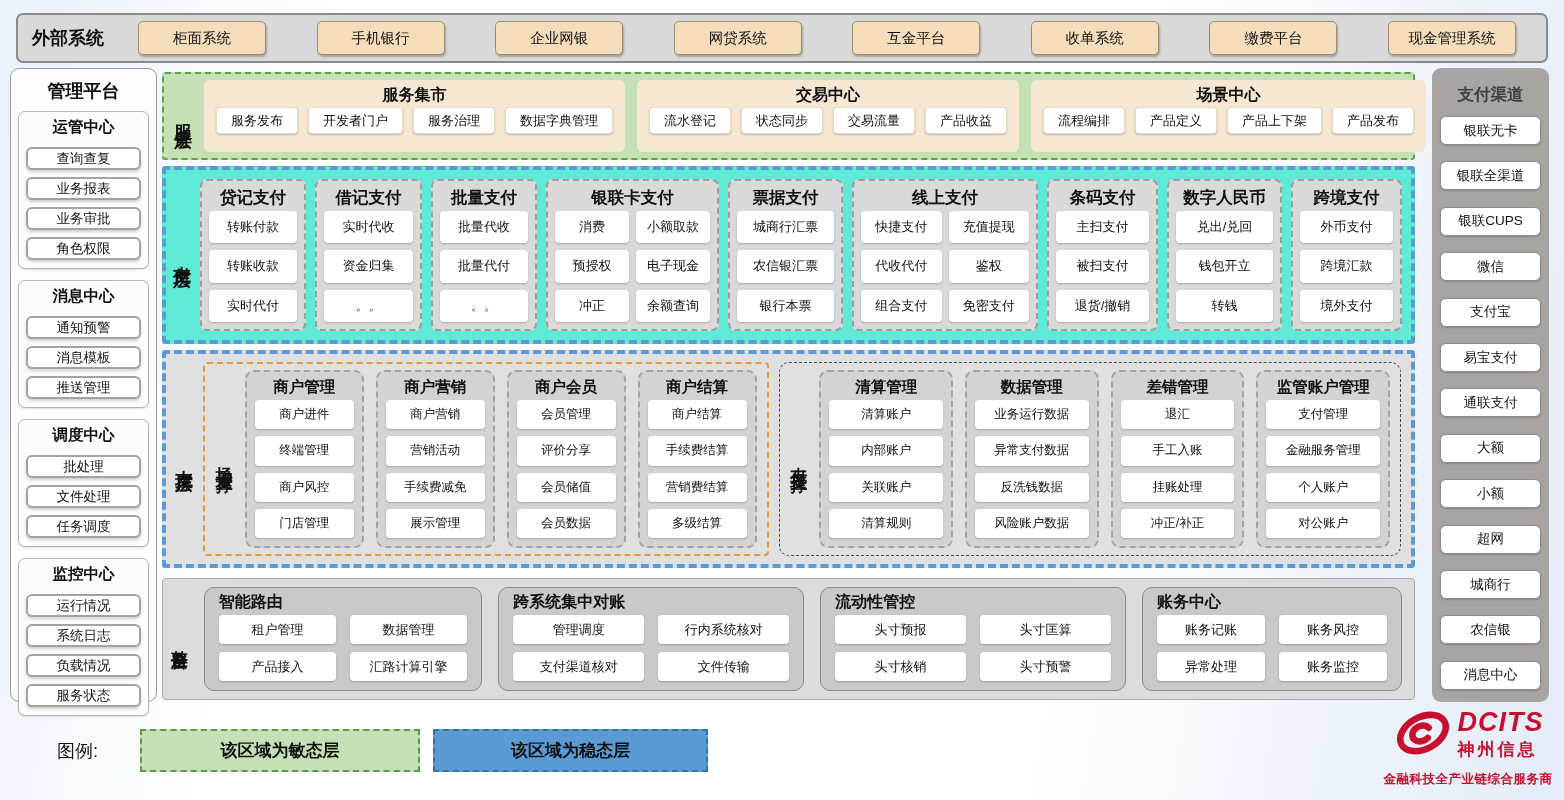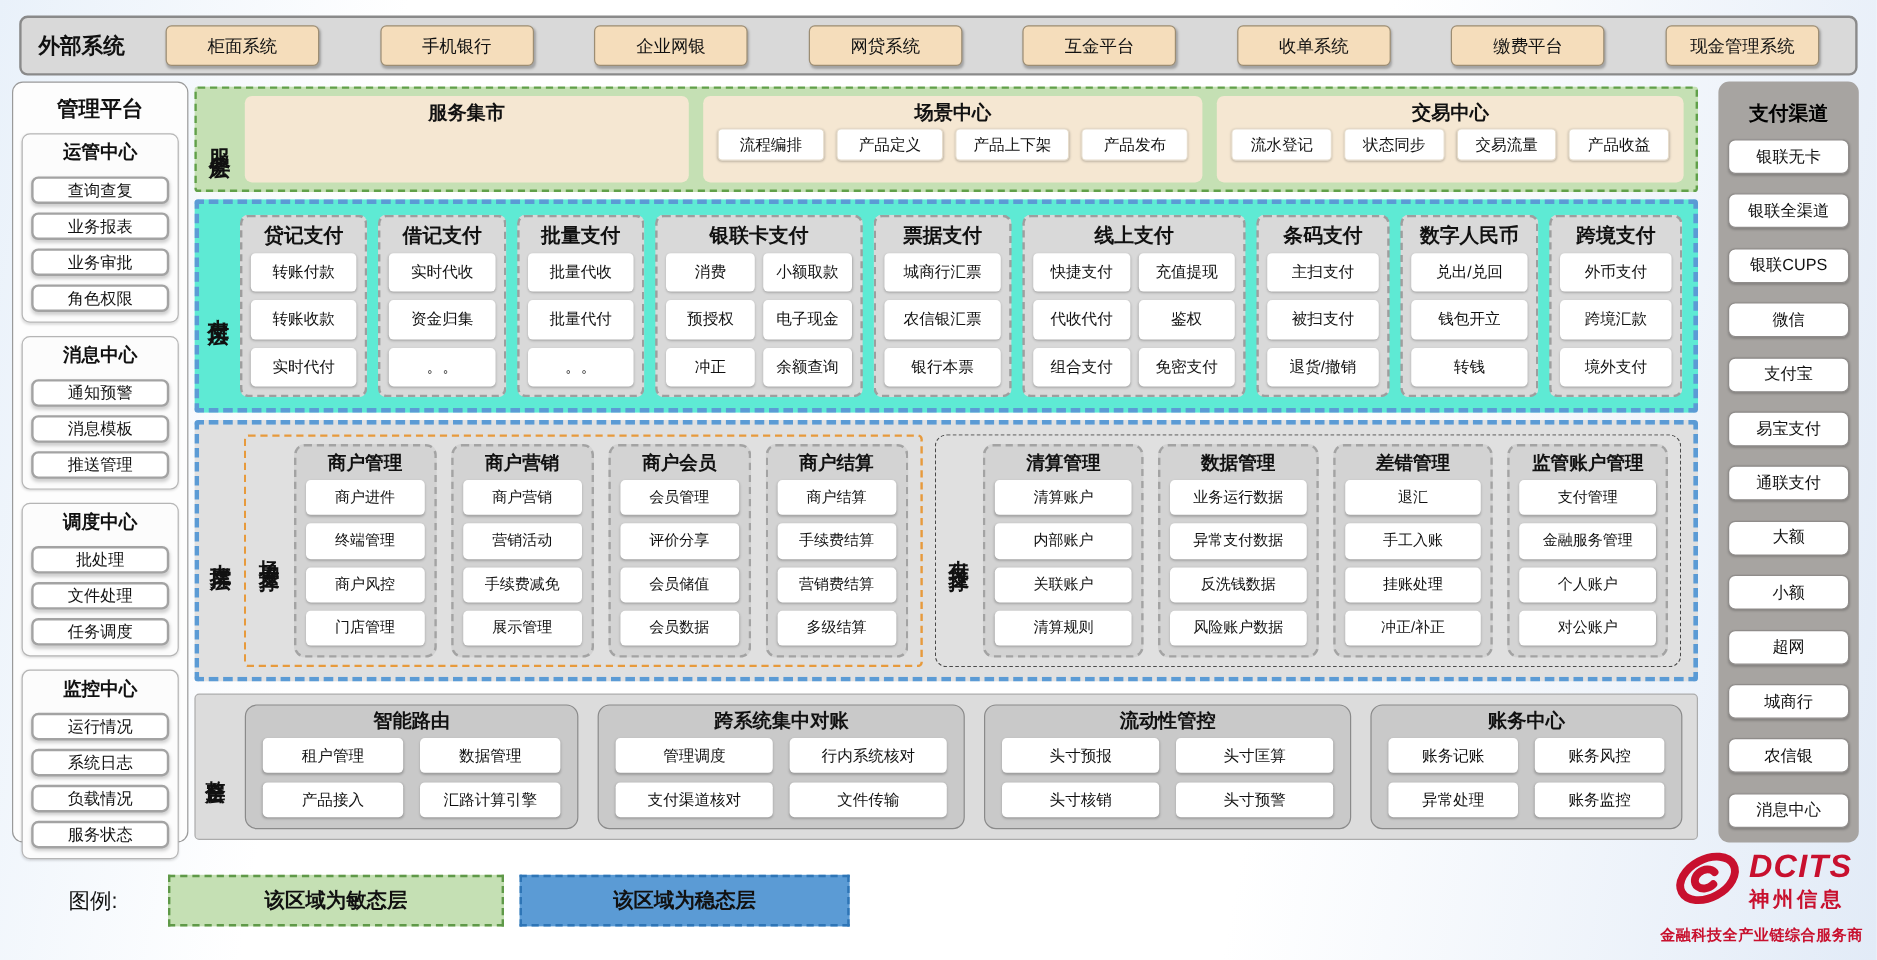--- a/index.html
+++ b/index.html
@@ -28,21 +28,21 @@
   .mgroup { border:1px solid #b5b5b5; border-radius:7px; background:#fcfcfc;
     padding:4px 7px 8px; margin-bottom:11px; box-shadow:0 1px 2px rgba(0,0,0,.12); }
   .mgroup-title { text-align:center; font-weight:bold; font-size:15.5px; padding:1px 0 2px; }
   .wbtn { background:#fff; border:2px solid #a3a3a3; border-radius:6px; height:23px;
     display:flex; align-items:center; justify-content:center; font-size:13.5px;
     box-shadow:0 2px 3px rgba(0,0,0,.18); margin-top:7px; white-space:nowrap; }
 
   
   .rightbar { position:absolute; left:1432px; top:68px; width:117px; height:634px;
     background:#a7a4a1; border-radius:9px; display:flex; flex-direction:column; padding:8px 8px 12px; }
-  .rightbar-title { color:#000000; text-align:center; font-weight:bold; font-size:16.5px; padding:8px 0 4px; }
+  .rightbar-title { color:#404040; text-align:center; font-weight:bold; font-size:16.5px; padding:8px 0 4px; }
   .channels { flex:1; display:flex; flex-direction:column; justify-content:space-between; padding-top:6px; }
   .chbtn { background:#fff; border:1px solid #8f8c8a; border-radius:6px; height:29px;
     display:flex; align-items:center; justify-content:center; font-size:13.5px; white-space:nowrap;
     box-shadow:0 1px 2px rgba(0,0,0,.2); }
 
   
   .vlabel { writing-mode:vertical-rl; font-weight:bold; line-height:1.05; letter-spacing:4px;
     display:flex; align-items:center; white-space:nowrap; }
   .chip { background:#fff; border-radius:4px; display:flex; align-items:center; justify-content:center;
     box-shadow:0 1px 2px rgba(0,0,0,.22); white-space:nowrap; }
@@ -84,21 +84,21 @@
   .scol-body { flex:1; display:flex; flex-direction:column; gap:7px; }
   .scol-body .chip { flex:1; font-size:12.5px; padding:0 3px; }
 
   
   .integration { position:absolute; left:162px; top:578px; width:1253px; height:122px;
     background:#dcdcdc; border:1.5px solid #ababab; border-radius:4px;
     display:flex; align-items:center; padding:8px 12px 8px 7px; gap:16px; }
   .integration .vlabel { font-size:17px; letter-spacing:2px; }
   .ipanel { background:#c9c9c9; border:1.5px solid #8a8a8a; border-radius:10px; height:104px;
     padding:1px 14px 9px; display:flex; flex-direction:column; }
-  .ipanel-title { text-align:center; font-weight:bold; font-size:16px; height:26px; line-height:26px; }
+  .ipanel-title { text-align:left; font-weight:bold; font-size:16px; height:26px; line-height:26px; }
   .ipanel-body { flex:1; display:grid; grid-template-columns:1fr 1fr; gap:8px 14px; }
   .ipanel-body .chip { font-size:13px; padding:0 8px; }
 
   
   .legend { position:absolute; left:57px; top:729px; display:flex; align-items:center; }
   .legend-label { font-size:18px; margin-right:42px; }
   .lg-box { height:43px; display:flex; align-items:center; justify-content:center;
     font-weight:bold; font-size:17px; }
   .lg-green { width:280px; background:#c5e0b4; border:2px dashed #5f9948; margin-right:13px; }
   .lg-blue { width:275px; background:#5b9bd5; border:2.5px dashed #2e75b6; }
@@ -158,37 +158,43 @@
       <div class="wbtn">系统日志</div>
       <div class="wbtn">负载情况</div>
       <div class="wbtn">服务状态</div>
     </div>
   </div>
 
   <div class="service">
     <div class="vlabel">服务层</div>
     <div class="svc-panel" style="flex:37">
       <div class="svc-title">服务集市</div>
+      <div class="svc-items">
+        <div class="chip">服务发布</div>
+        <div class="chip">开发者门户</div>
+        <div class="chip">服务治理</div>
+        <div class="chip">数据字典管理</div>
+      </div>
+    </div>
+    <div class="svc-panel" style="flex:39">
+      <div class="svc-title">交易中心</div>
+      <div class="svc-items">
+        <div class="chip">流水登记</div>
+        <div class="chip">状态同步</div>
+        <div class="chip">交易流量</div>
+        <div class="chip">产品收益</div>
+      </div>
     </div>
     <div class="svc-panel" style="flex:42">
       <div class="svc-title">场景中心</div>
       <div class="svc-items">
         <div class="chip">流程编排</div>
         <div class="chip">产品定义</div>
         <div class="chip">产品上下架</div>
         <div class="chip">产品发布</div>
-      </div>
-    </div>
-    <div class="svc-panel" style="flex:39">
-      <div class="svc-title">交易中心</div>
-      <div class="svc-items">
-        <div class="chip">流水登记</div>
-        <div class="chip">状态同步</div>
-        <div class="chip">交易流量</div>
-        <div class="chip">产品收益</div>
       </div>
     </div>
   </div>
 
   <div class="payment">
     <div class="vlabel">支付层</div>
     <div class="pcol" style="flex:10">
       <div class="pcol-title">贷记支付</div>
       <div class="pcol-body">
         <div class="chip">转账付款</div>

